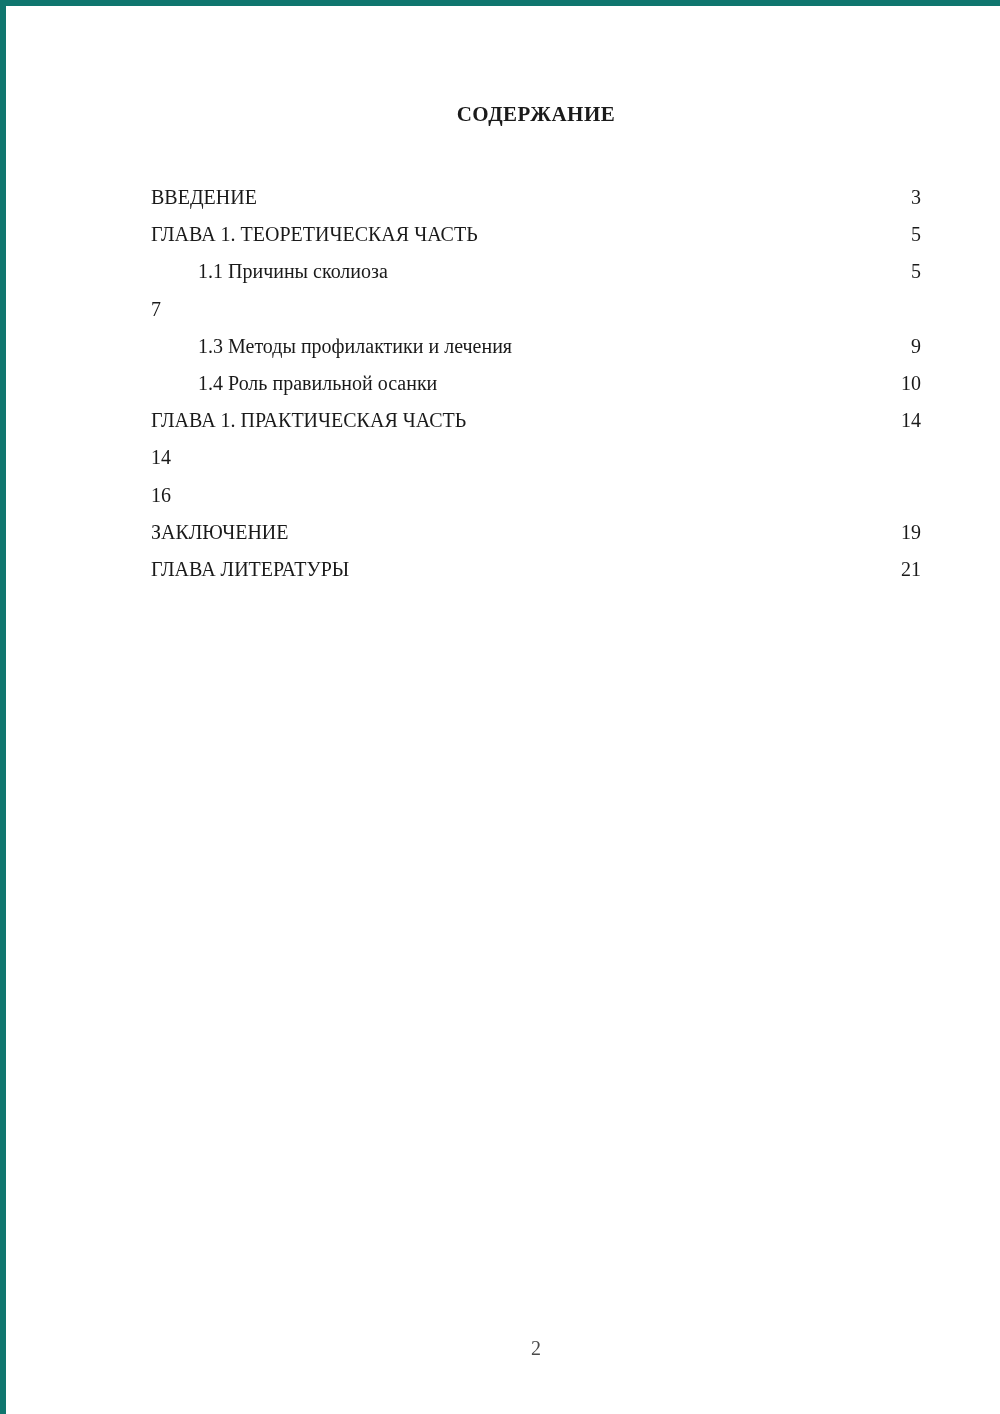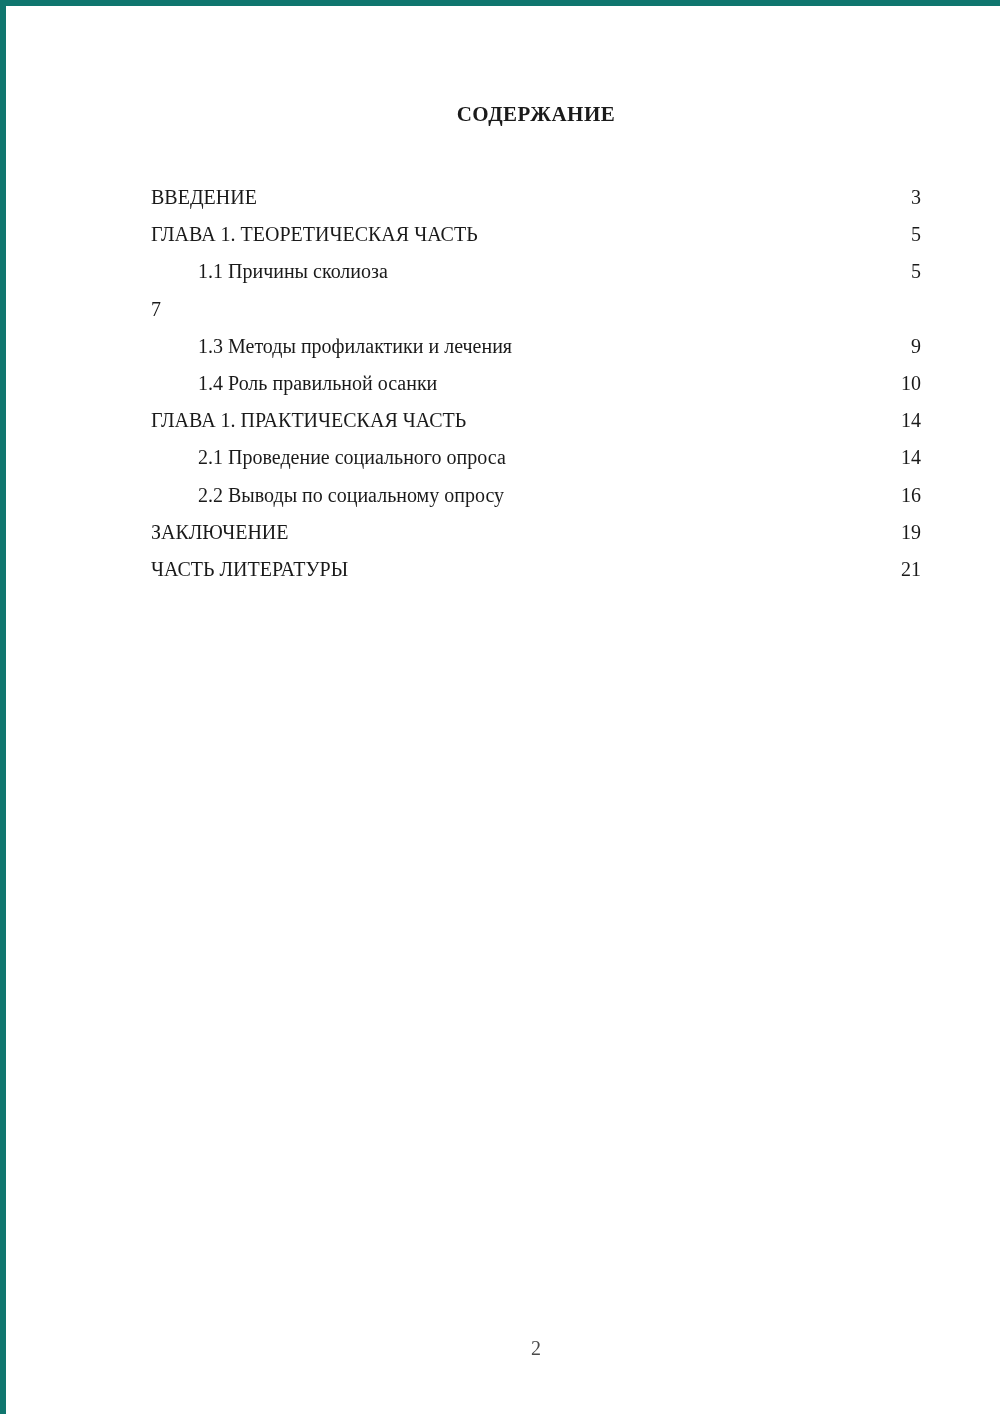--- a/index.html
+++ b/index.html
@@ -99,36 +99,34 @@
         <span class="label">1.4 Роль правильной осанки</span>
         <span class="page-num">10</span>
       </div>
 
       <div class="toc-row level-0">
         <span class="label">ГЛАВА 1. ПРАКТИЧЕСКАЯ ЧАСТЬ</span>
         <span class="page-num">14</span>
       </div>
 
       <div class="toc-row level-1">
-        <span class="label">2.1 Проведение социального опроса</span>
         <span class="page-num">14</span>
       </div>
 
       <div class="toc-row level-1">
-        <span class="label">2.2 Выводы по социальному опросу</span>
         <span class="page-num">16</span>
       </div>
 
       <div class="toc-row level-0">
         <span class="label">ЗАКЛЮЧЕНИЕ</span>
         <span class="page-num">19</span>
       </div>
 
       <div class="toc-row level-0">
-        <span class="label">ЧАСТЬ ЛИТЕРАТУРЫ</span>
+        <span class="label">ГЛАВА ЛИТЕРАТУРЫ</span>
         <span class="page-num">21</span>
       </div>
 
     </div>
   </div>
 
   <div class="footer-page-number">2</div>
 </div>
 
 </body></html>

